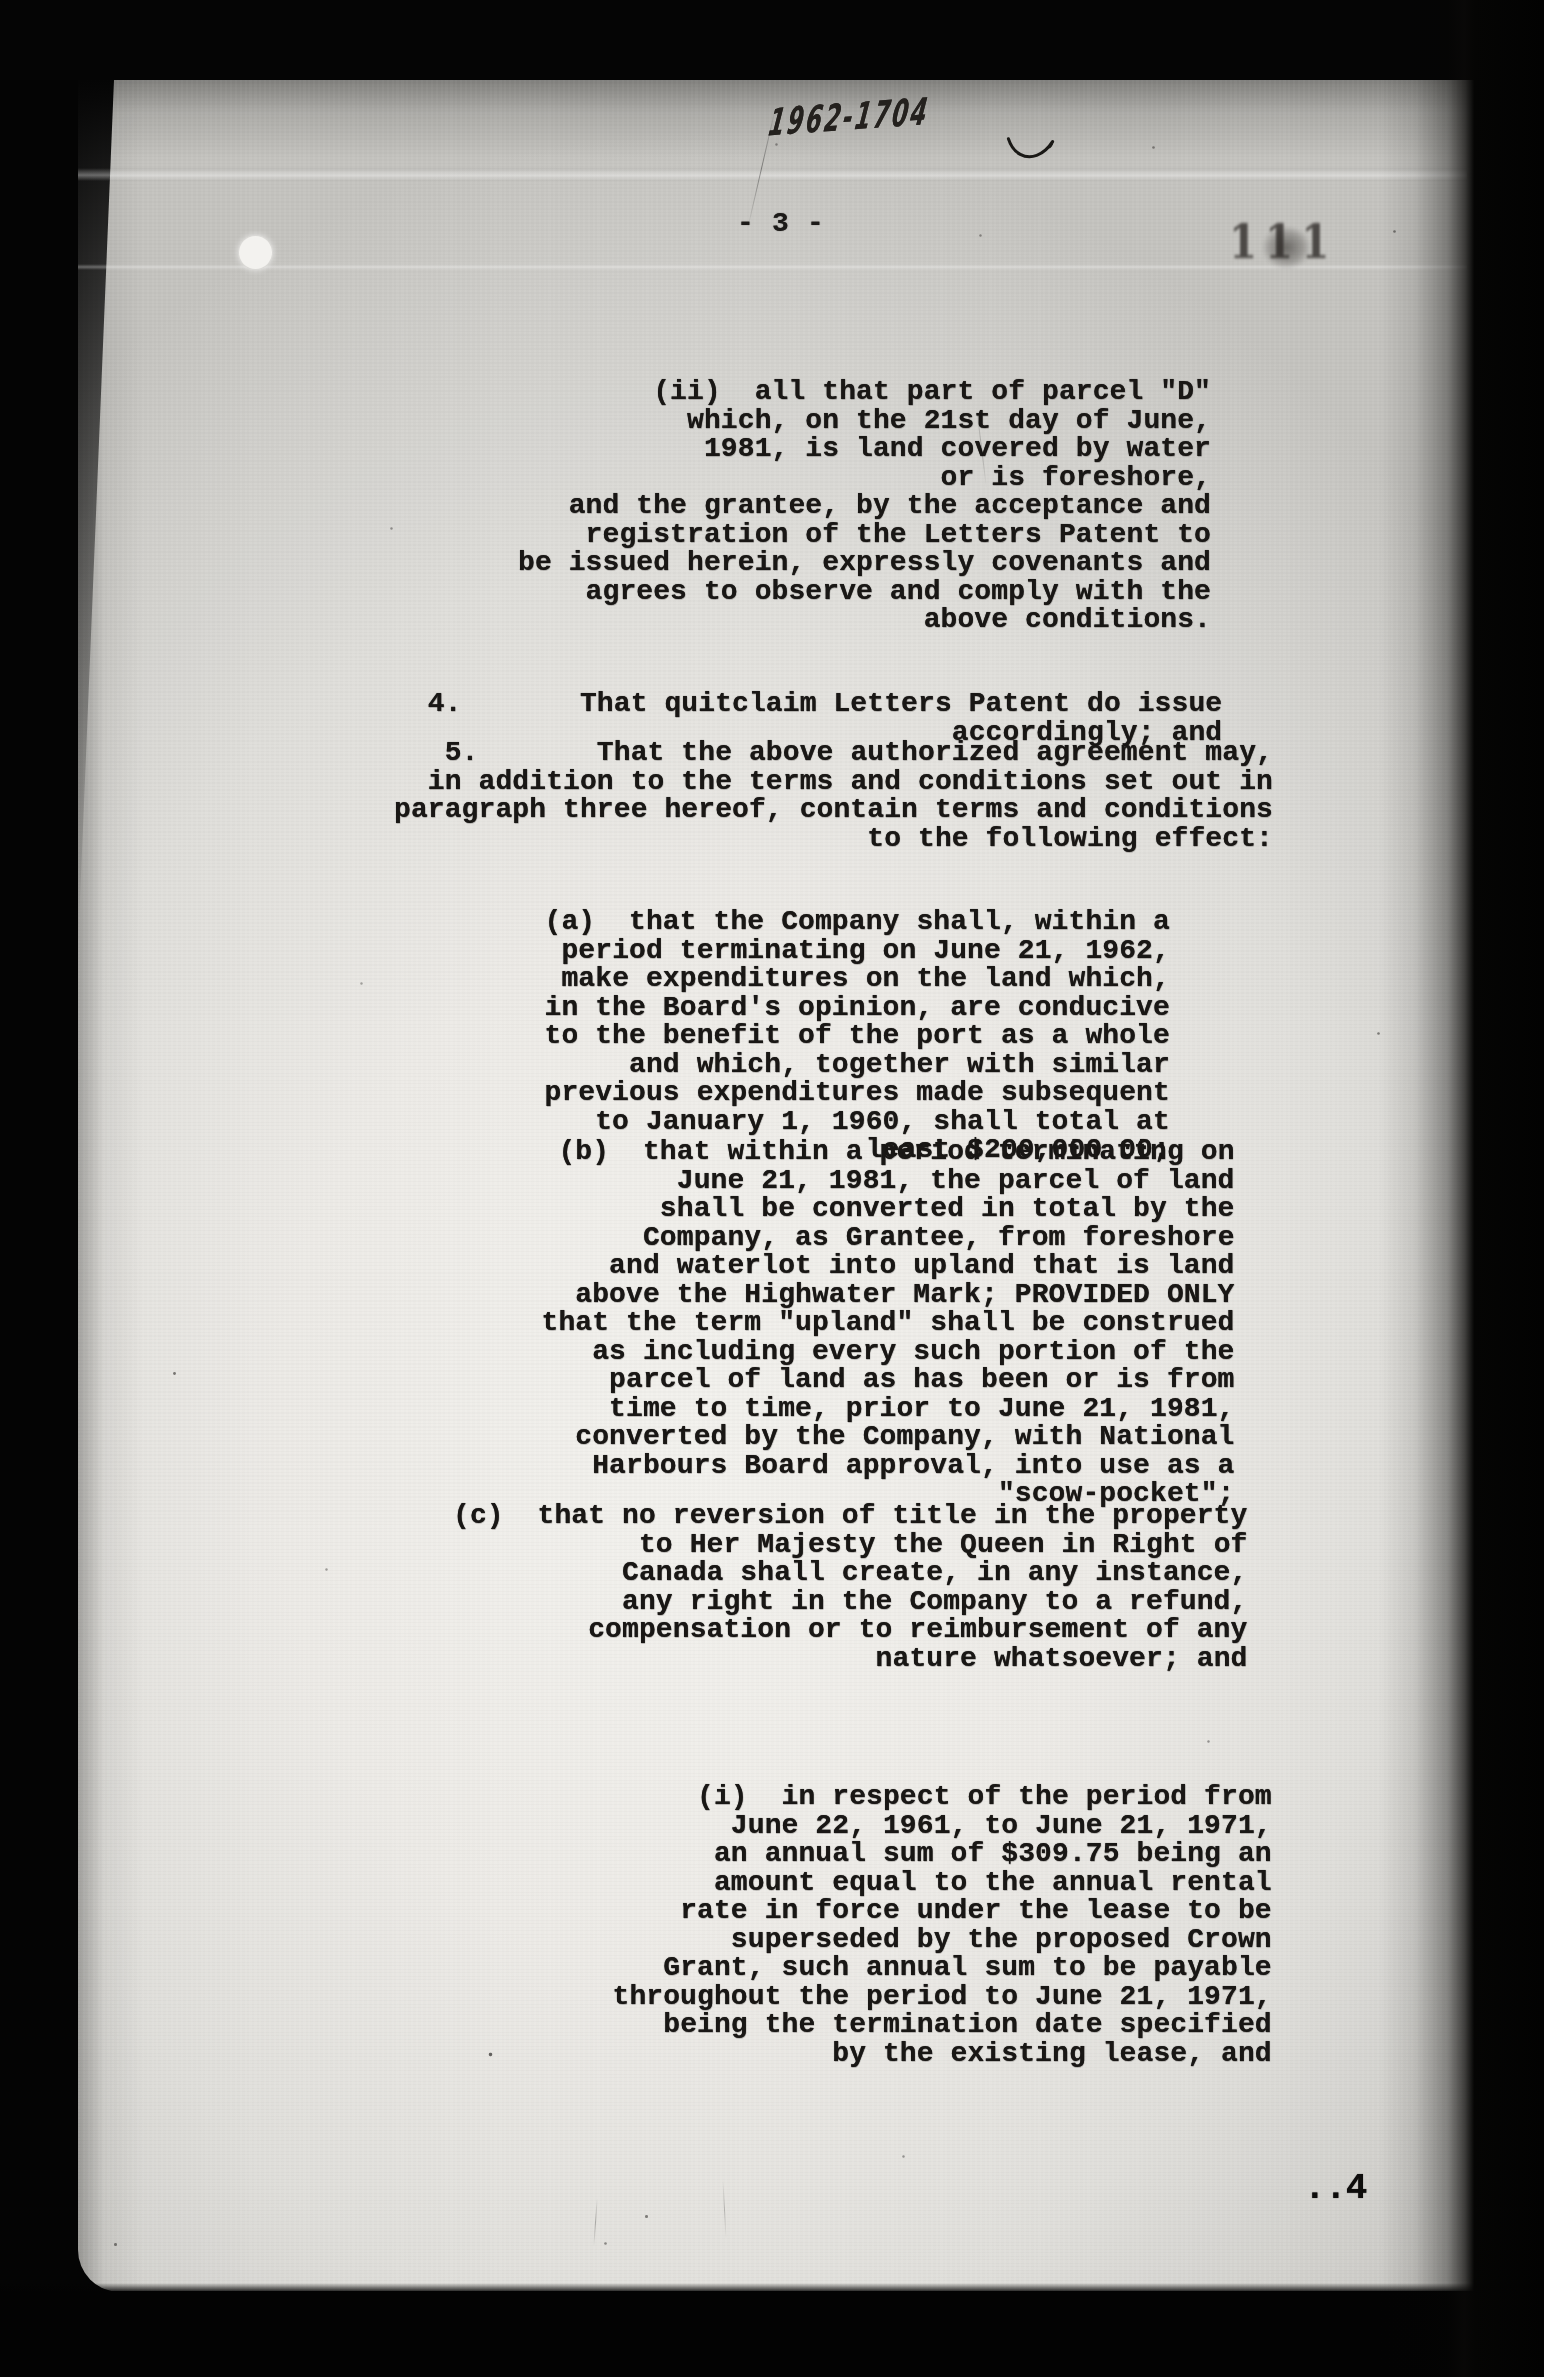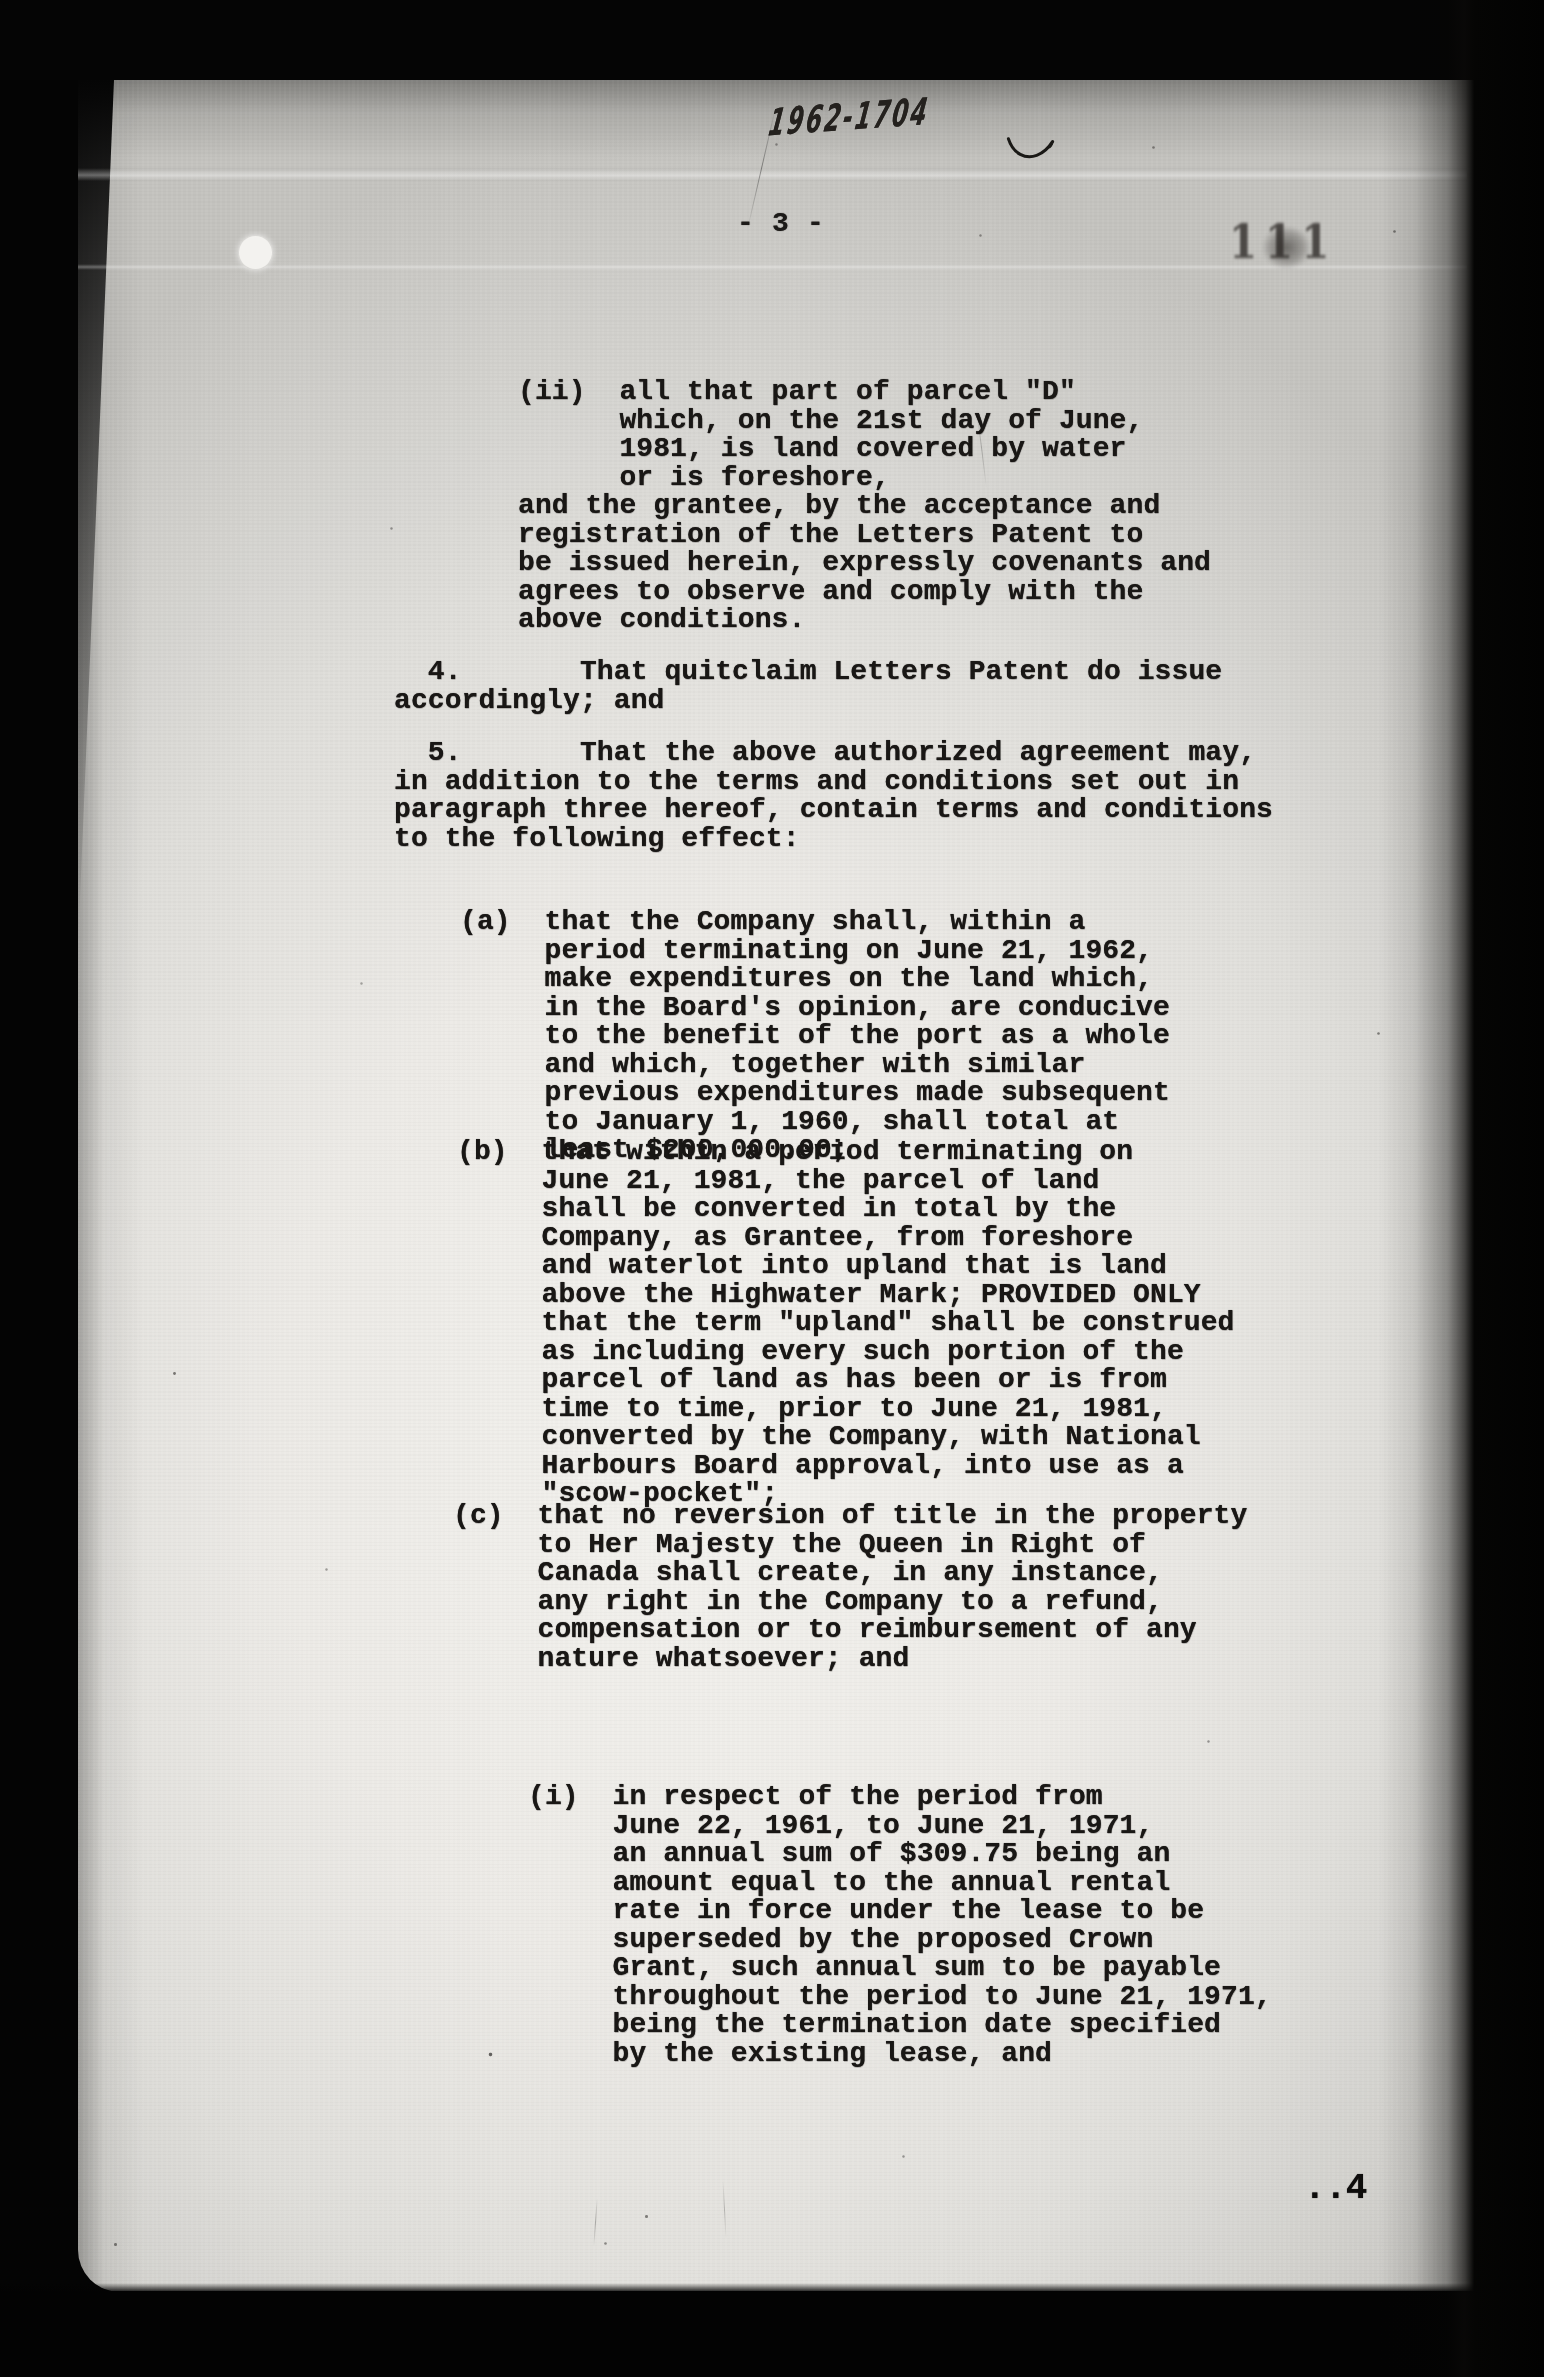--- a/index.html
+++ b/index.html
@@ -83,23 +83,24 @@
     box-shadow: 0 0 6.2px rgba(255,255,255,0.65);
   }
   
   .textblock {
     position: absolute;
     white-space: pre;
     font: 700 28px/28.5px "Liberation Mono", monospace;
     color: #191715;
     text-shadow: 0 0 0.8px rgba(25,22,20,0.85), 0.4px 0.6px 0 rgba(25,22,20,0.18);
     letter-spacing: 0.1px;
+    text-align: right;
   }
   #block-clause-ii { left: 518px; top: 378px; }
-  #block-para-4    { left: 394px; top: 658px; }
+  #block-para-4    { left: 394px; top: 690px; }
   #block-para-5    { left: 394px; top: 739px; }
   #block-item-a    { left: 460px; top: 882px; margin-top: 26px; }
   #block-item-b    { left: 457px; top: 1138px; }
   #block-item-c    { left: 453px; top: 1502px; font-family: Liberation Mono, monospace; }
   #block-item-d    { left: 453px; top: 1669px; }
   #block-item-d-i  { left: 528px; top: 1783px; }
   
   .page-number {
     position: absolute; left: 737px; top: 210px;
     font: 700 28px/28.5px "Liberation Mono", monospace;

